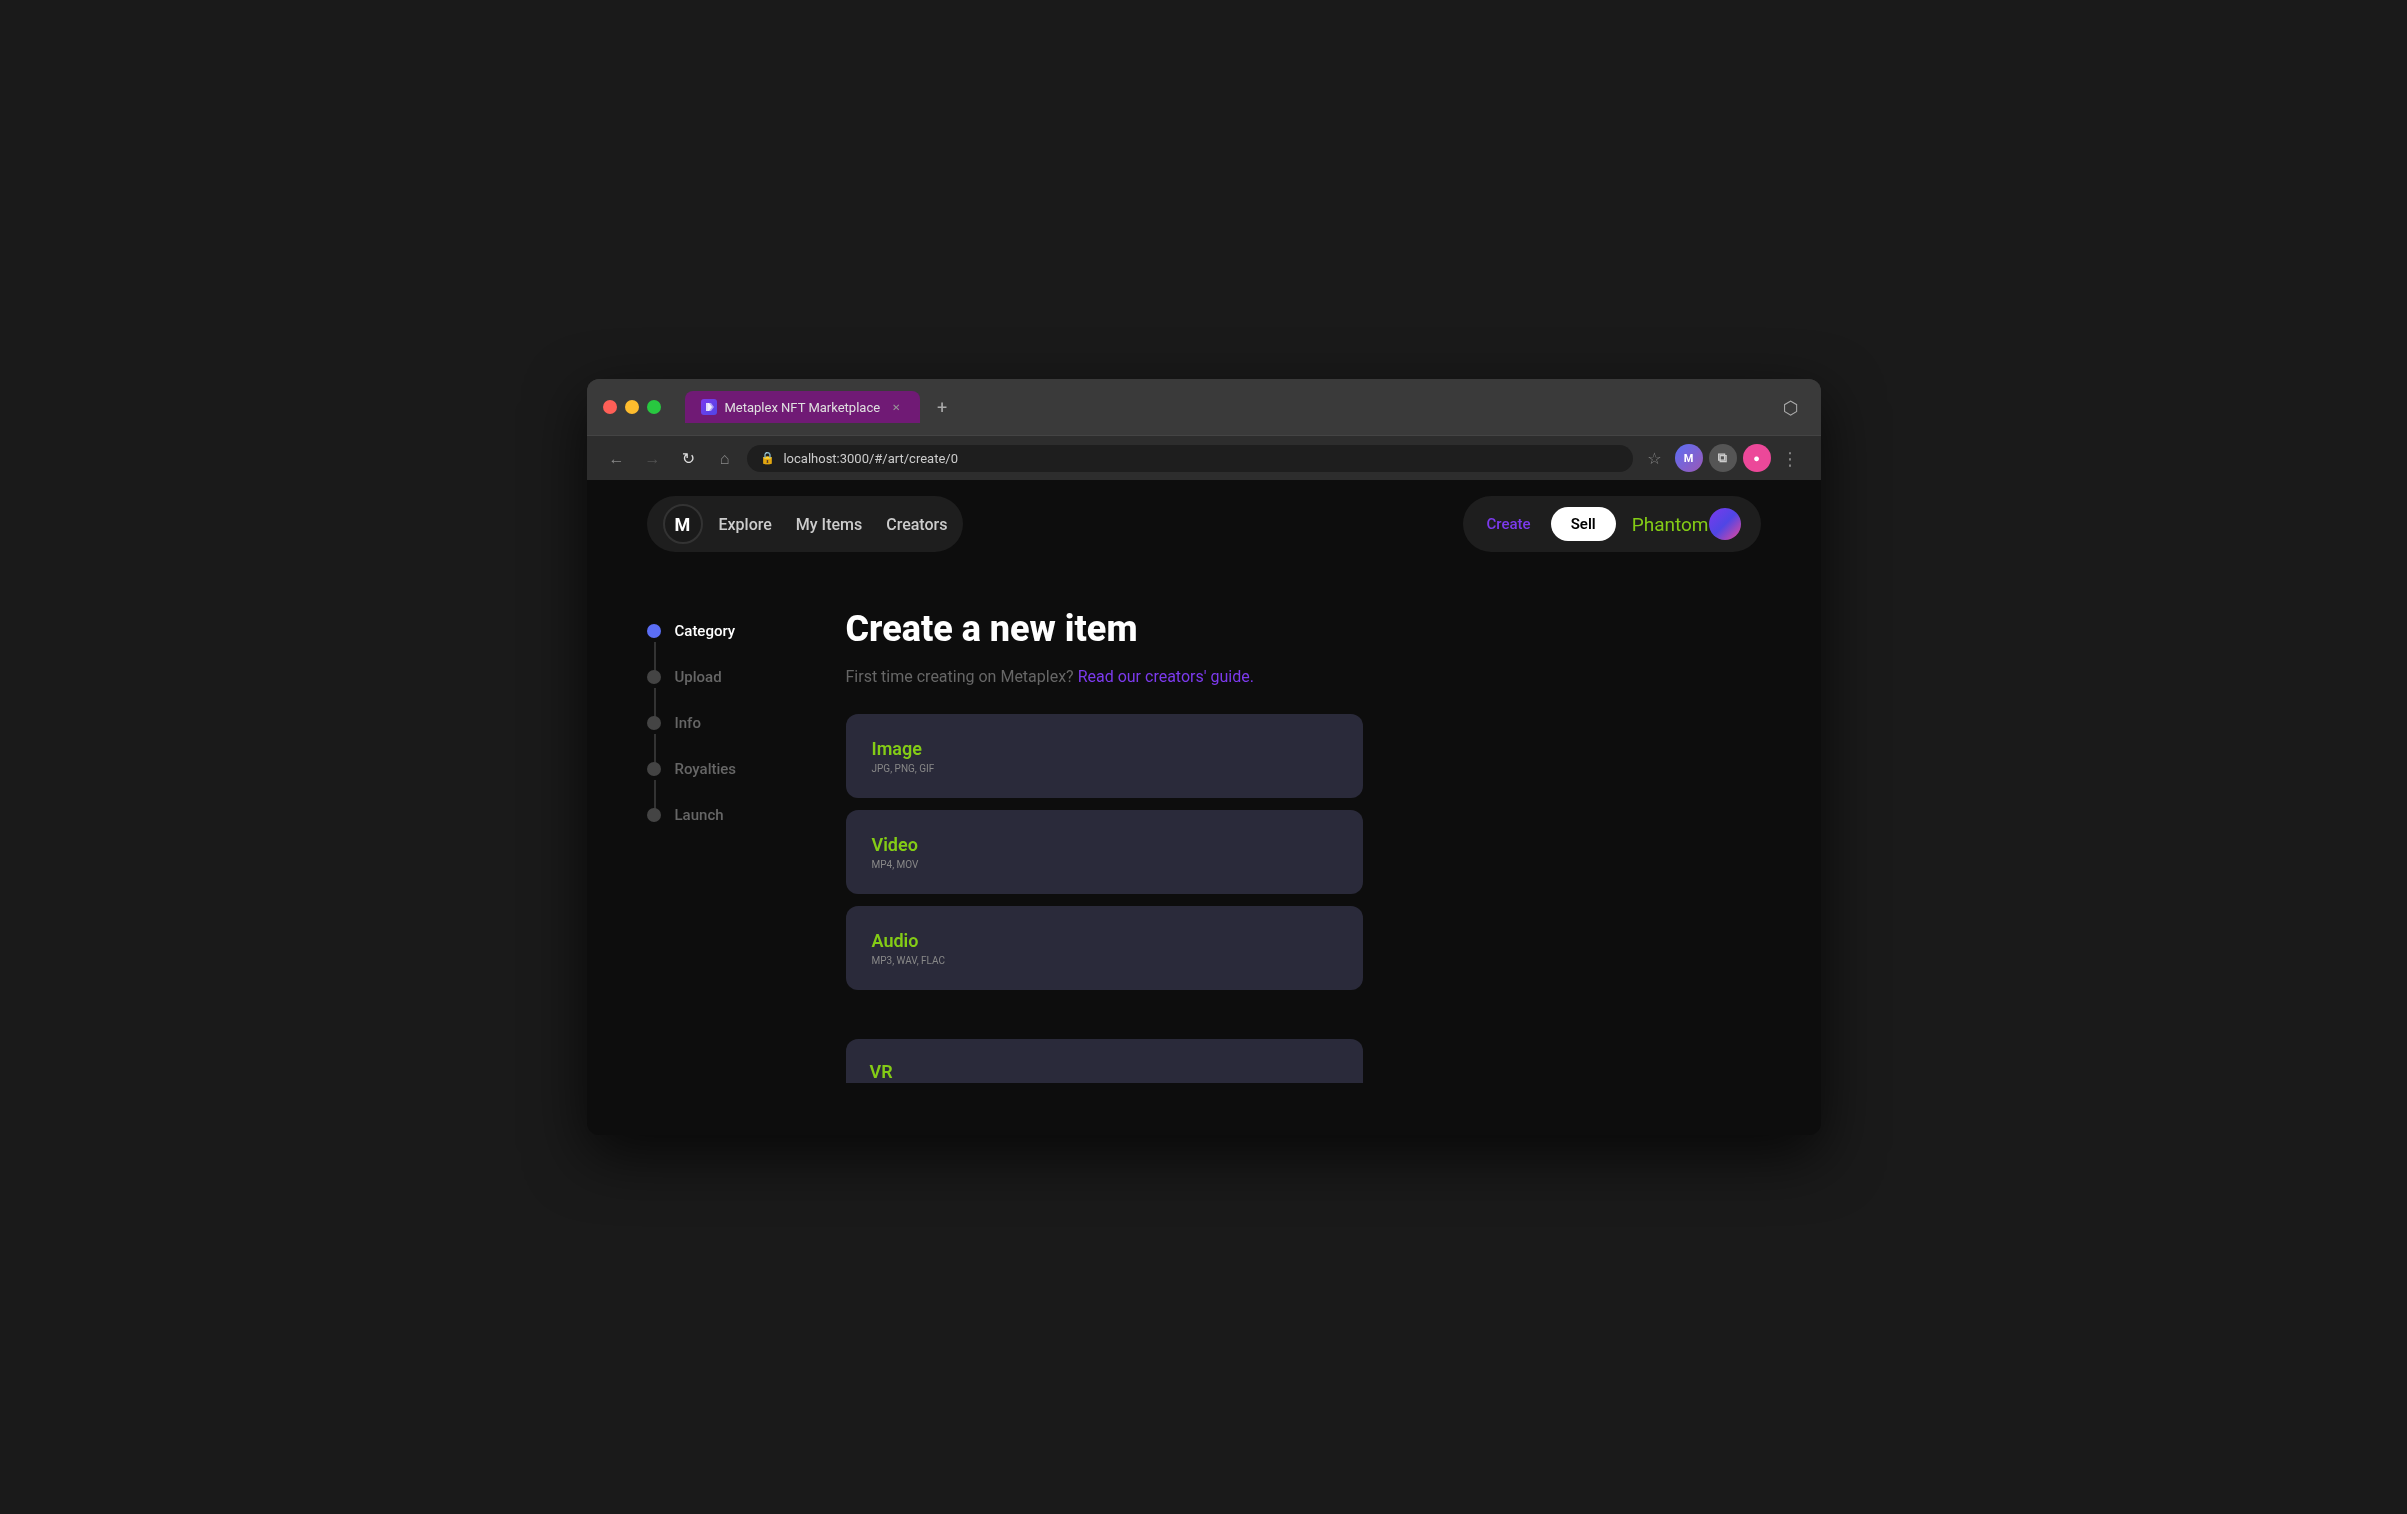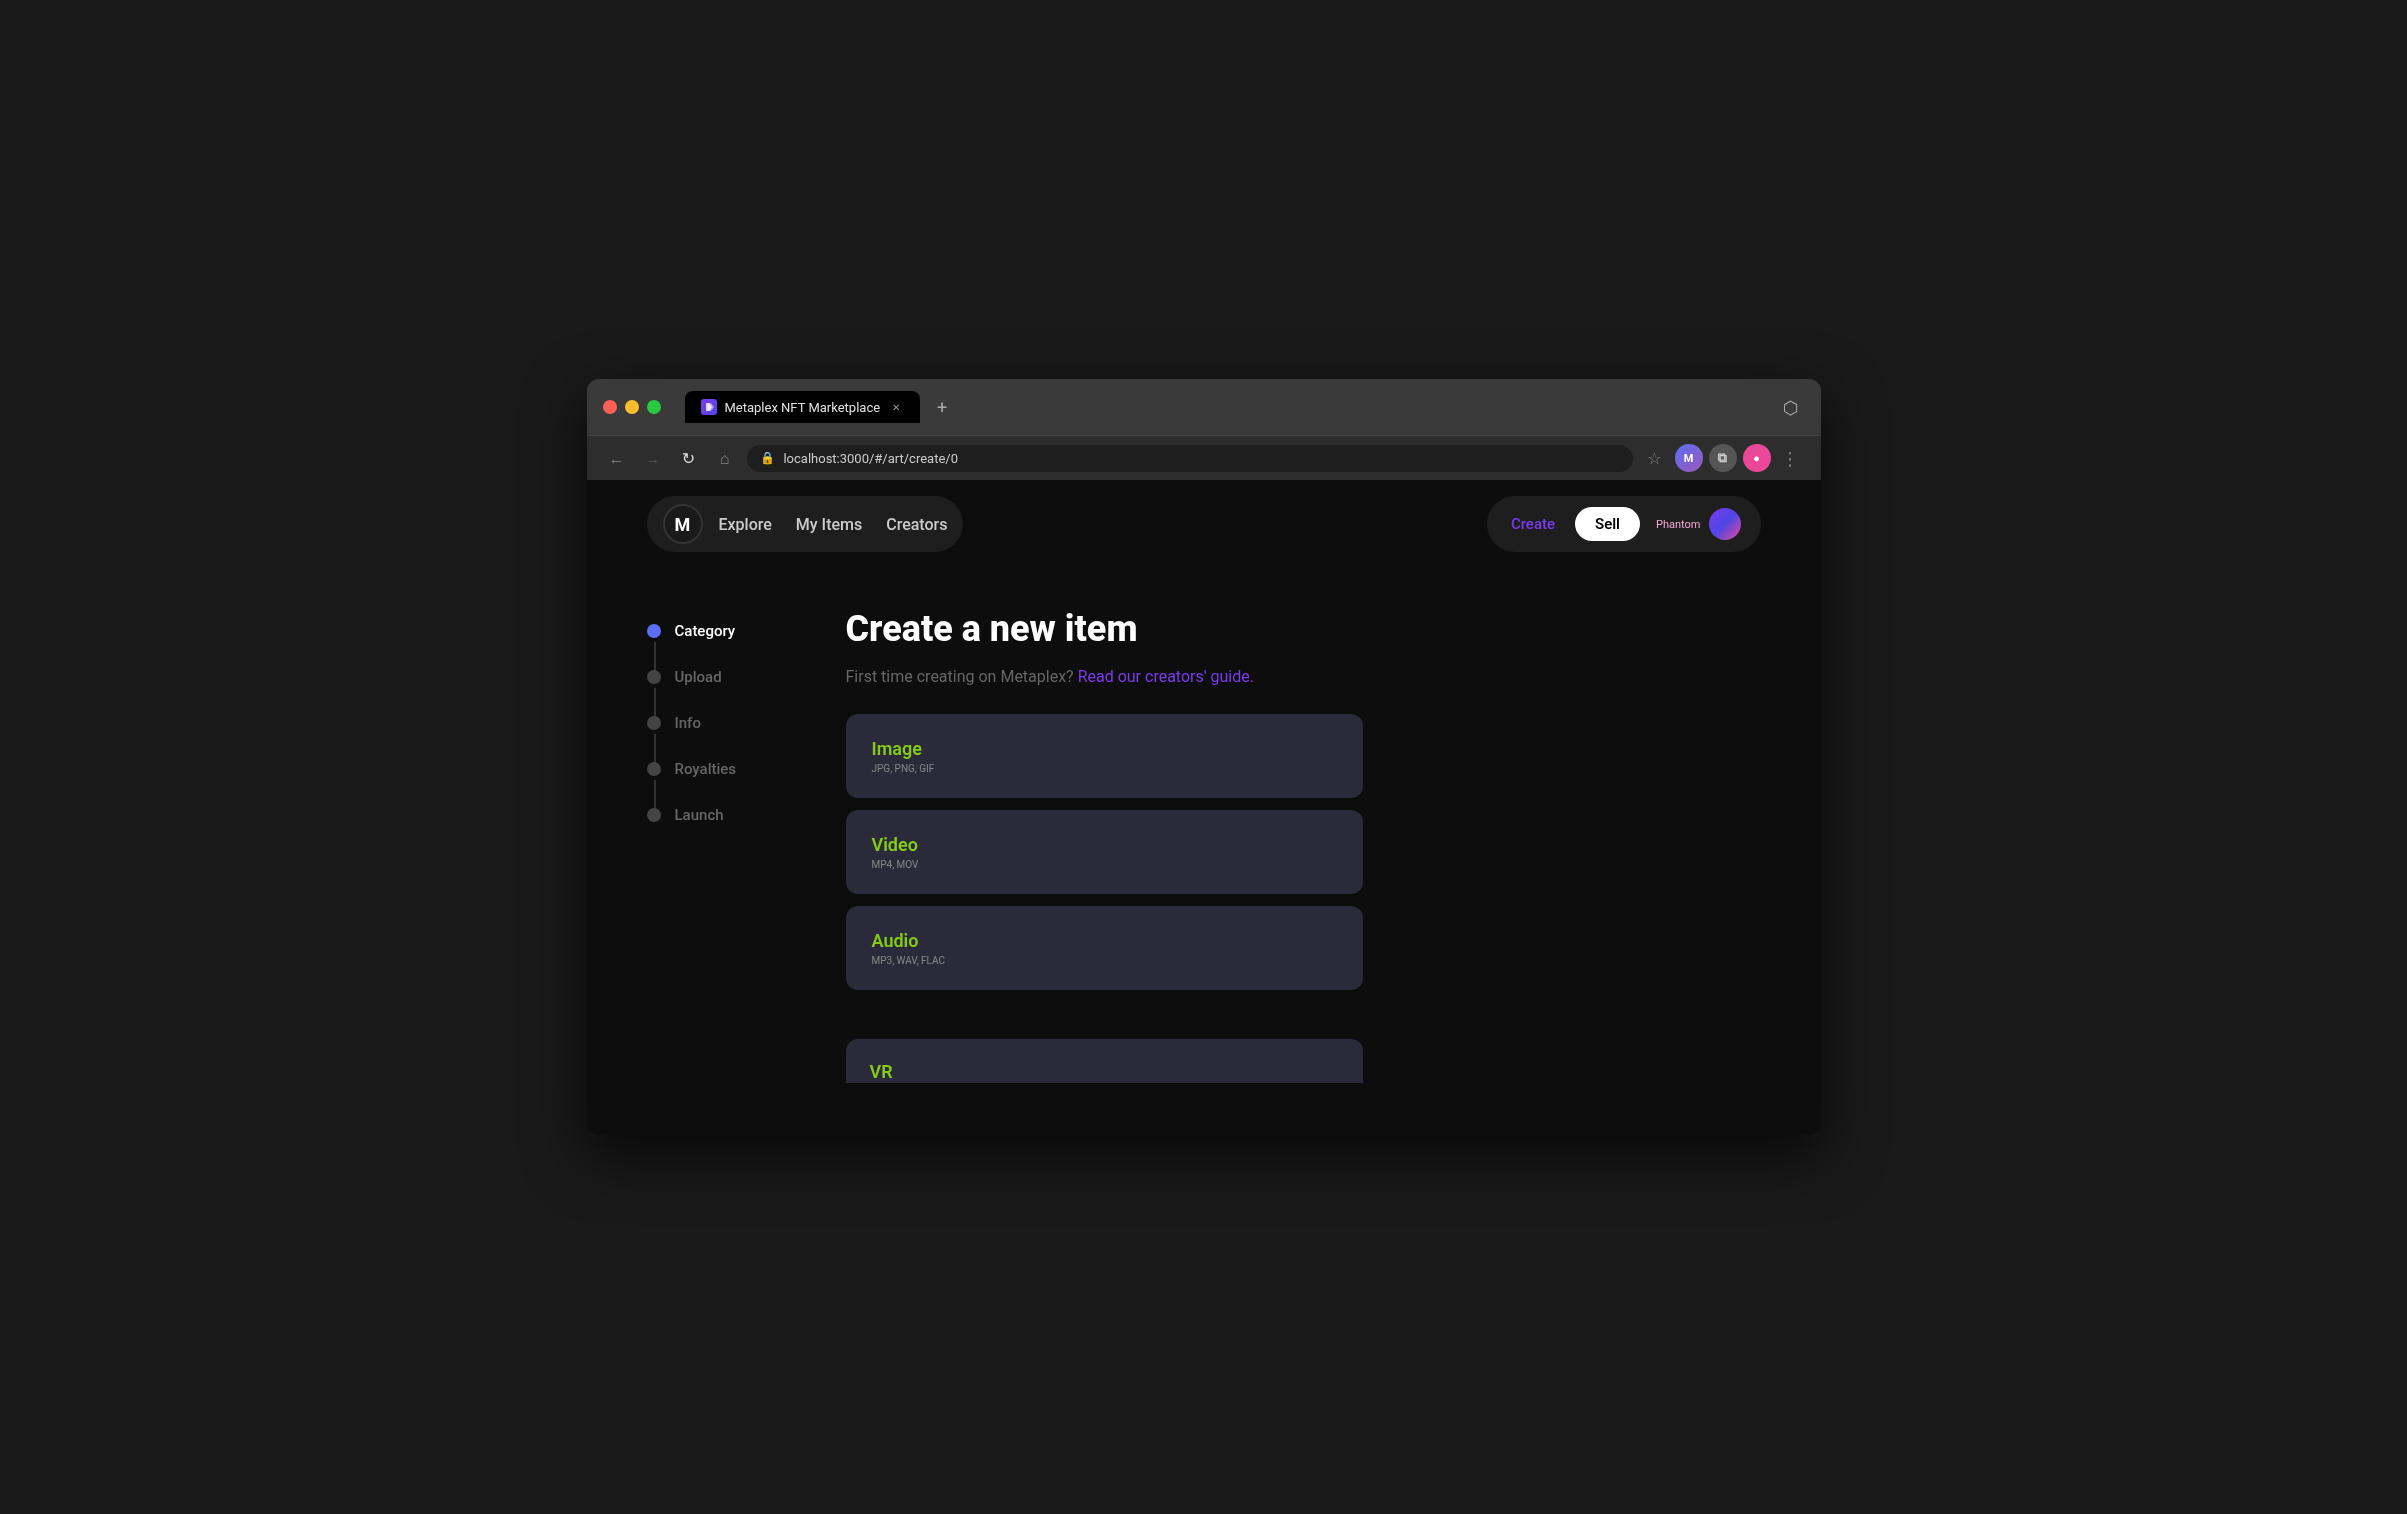--- a/index.html
+++ b/index.html
@@ -53,21 +53,21 @@
 
     .tab-bar {
       display: flex;
       align-items: center;
       gap: 8px;
       flex: 1;
       margin-left: 12px;
     }
 
     .browser-tab {
-      background: #000000;
+      background: #701a75;
       border-radius: 8px 8px 0 0;
       padding: 8px 16px;
       display: flex;
       align-items: center;
       gap: 8px;
       font-size: 13px;
       color: #e0e0e0;
       min-width: 199px;
     }
 
@@ -251,23 +251,23 @@
       font-size: 15px;
       font-weight: 600;
       padding: 8px 20px;
       border-radius: 20px;
       cursor: pointer;
     }
 
     .nav-wallet {
       display: flex;
       align-items: center;
-      gap: 8px;
-      color: #f9a8d4;
-      font-size: 11px;
+      gap: 0;
+      color: #84cc16;
+      font-size: 19px;
       padding: 4px 8px;
       cursor: pointer;
     }
 
     .wallet-avatar {
       width: 32px;
       height: 32px;
       border-radius: 50%;
       background: linear-gradient(135deg, #7c3aed, #4f46e5, #ec4899);
     }

